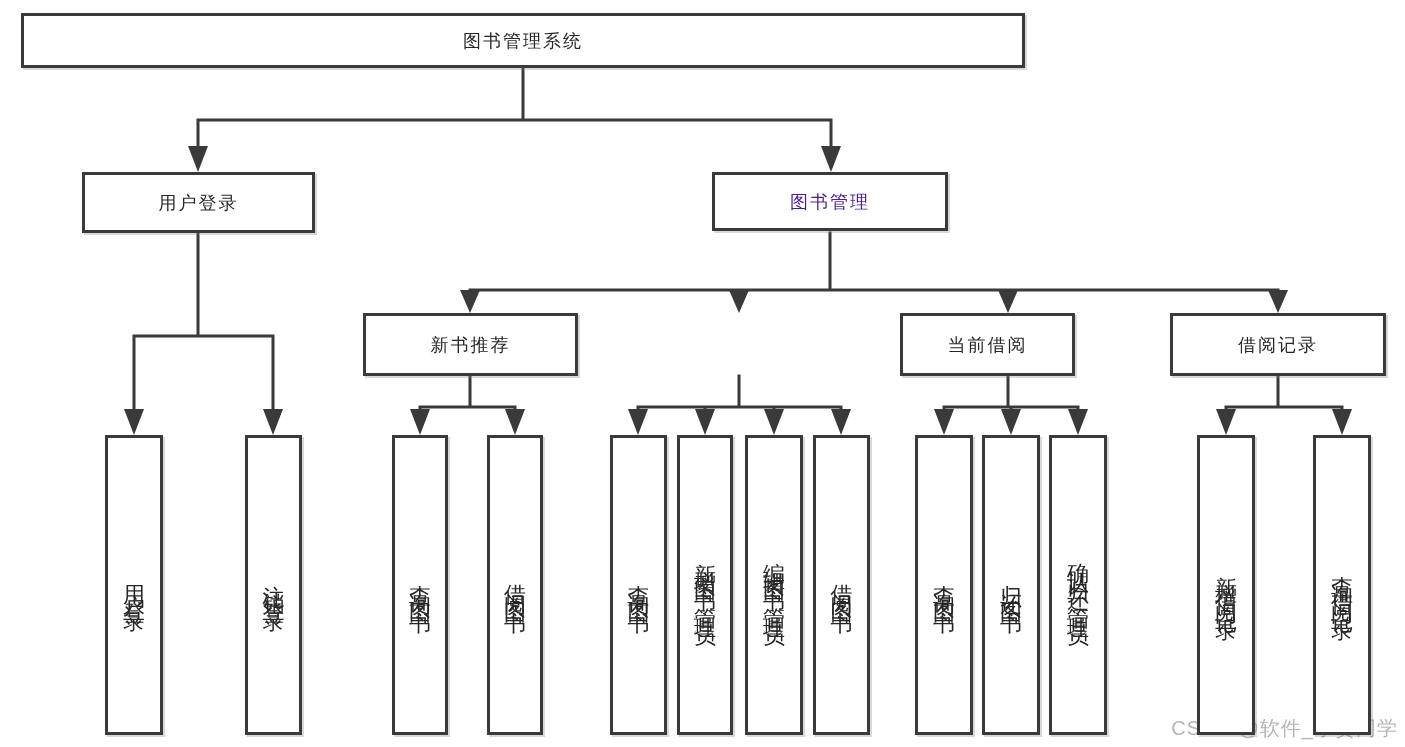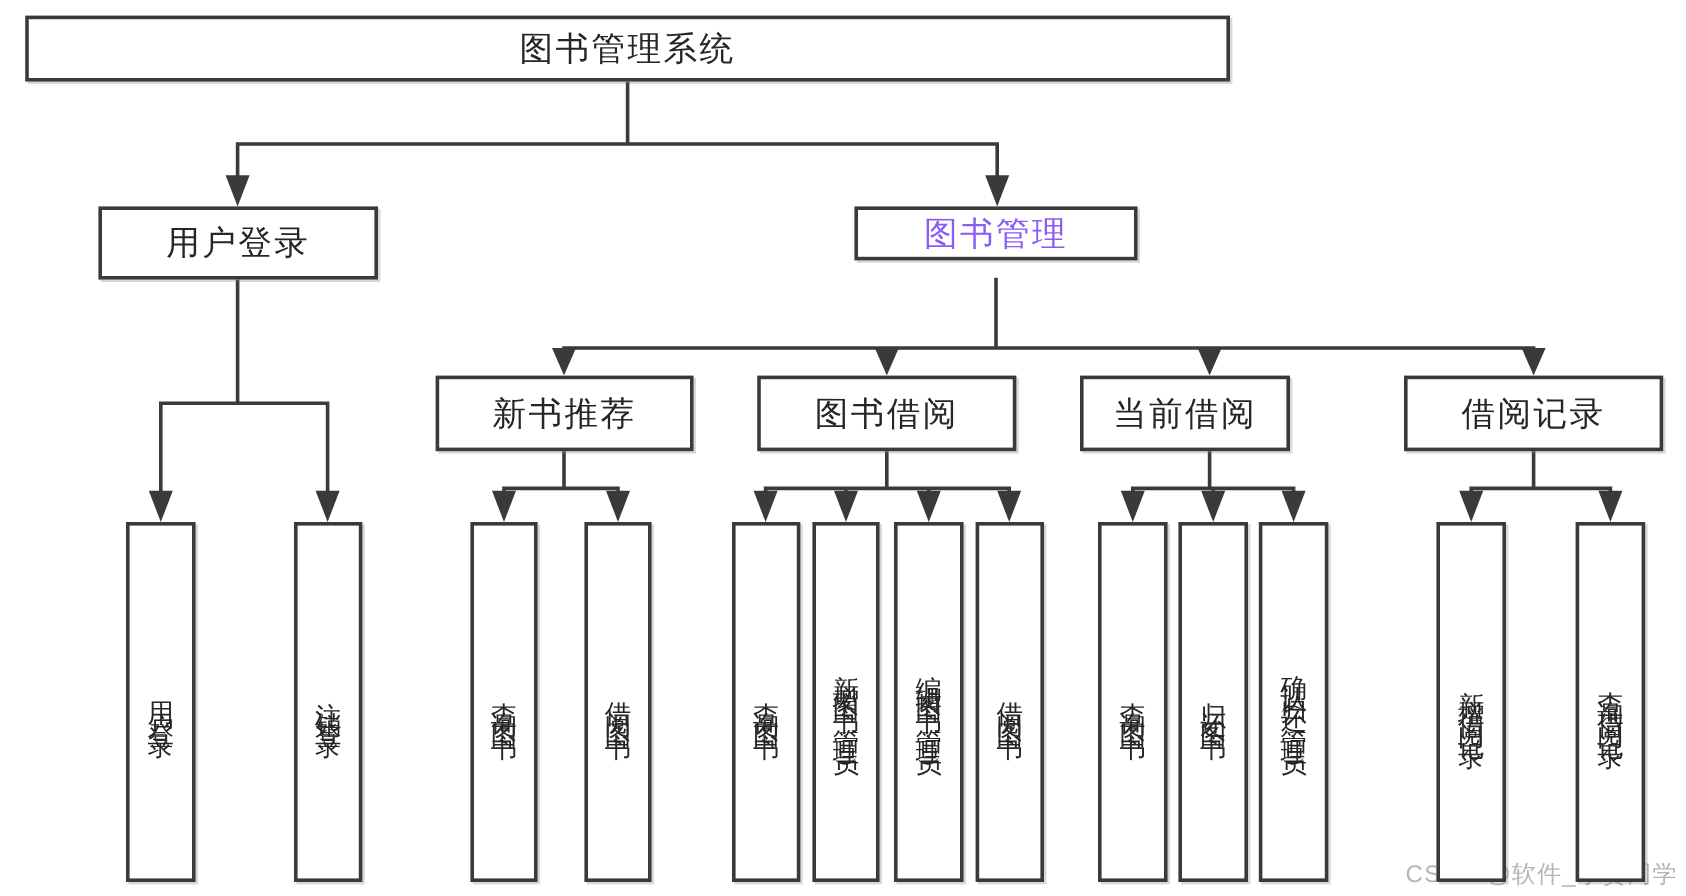--- a/index.html
+++ b/index.html
@@ -26,21 +26,21 @@
     background: #ffffff;
     border: 3px solid #3a3a3a;
     color: #262626;
     display: flex;
     align-items: center;
     justify-content: center;
     box-shadow: 2px 2px 0 rgba(125,125,125,0.30);
     white-space: nowrap;
   }
   .node.horizontal {
-    font-size: 28px;
+    font-size: 18px;
     letter-spacing: 2px;
   }
   .node.vertical {
     writing-mode: vertical-rl;
     text-orientation: mixed;
     font-size: 22px;
     letter-spacing: 9px;
     line-height: 1;
   }
   #watermark {
@@ -94,23 +94,22 @@
       </g>
       <g>
         <path d="M 1278 376 L 1278 407 M 1226 407 L 1342 407 M 1226 407 L 1226 413 M 1342 407 L 1342 413" fill="none" stroke="#3a3a3a" stroke-width="3" stroke-linecap="square"></path>
         <polygon points="1216,409 1236,409 1226,435" fill="#3a3a3a"></polygon>
         <polygon points="1332,409 1352,409 1342,435" fill="#3a3a3a"></polygon>
       </g>
     </svg>
   <div id="watermark" style="color: rgb(181, 181, 181);">CSDN @软件_小贺同学</div>
 <div class="node horizontal" style="left: 21px; top: 13px; width: 1004px; height: 55px; border-color: rgb(58, 58, 58); background: rgb(255, 255, 255); color: rgb(38, 38, 38);">图书管理系统</div>
     <div class="node horizontal" style="left: 82px; top: 172px; width: 233px; height: 61px; border-color: rgb(58, 58, 58); background: rgb(255, 255, 255); color: rgb(38, 38, 38);">用户登录</div>
-    <div class="node horizontal" style="left: 712px; top: 172px; width: 236px; height: 45px; border-color: rgb(58, 58, 58); background: rgb(255, 255, 255); color: #8b5cf6;">图书管理</div>
+    <div class="node horizontal" style="left: 712px; top: 172px; width: 236px; height: 59px; border-color: rgb(58, 58, 58); background: rgb(255, 255, 255); color: #4c1d95;">图书管理</div>
     <div class="node horizontal" style="left: 363px; top: 313px; width: 215px; height: 63px; border-color: rgb(58, 58, 58); background: rgb(255, 255, 255); color: rgb(38, 38, 38);">新书推荐</div>
-    <div class="node horizontal" style="left: 631px; top: 313px; width: 216px; height: 63px; border-color: rgb(58, 58, 58); background: rgb(255, 255, 255); color: rgb(38, 38, 38);">图书借阅</div>
     <div class="node horizontal" style="left: 900px; top: 313px; width: 175px; height: 63px; border-color: rgb(58, 58, 58); background: rgb(255, 255, 255); color: rgb(38, 38, 38);">当前借阅</div>
     <div class="node horizontal" style="left: 1170px; top: 313px; width: 216px; height: 63px; border-color: rgb(58, 58, 58); background: rgb(255, 255, 255); color: rgb(38, 38, 38);">借阅记录</div>
     <div class="node vertical" style="left: 105px; top: 435px; width: 58px; height: 300px; border-color: rgb(58, 58, 58); background: rgb(255, 255, 255); color: rgb(38, 38, 38);">用户登录</div>
     <div class="node vertical" style="left: 245px; top: 435px; width: 57px; height: 300px; border-color: rgb(58, 58, 58); background: rgb(255, 255, 255); color: rgb(38, 38, 38);">注销登录</div>
     <div class="node vertical" style="left: 392px; top: 435px; width: 56px; height: 300px; border-color: rgb(58, 58, 58); background: rgb(255, 255, 255); color: rgb(38, 38, 38);">查询图书</div>
     <div class="node vertical" style="left: 487px; top: 435px; width: 56px; height: 300px; border-color: rgb(58, 58, 58); background: rgb(255, 255, 255); color: rgb(38, 38, 38);">借阅图书</div>
     <div class="node vertical" style="left: 610px; top: 435px; width: 57px; height: 300px; border-color: rgb(58, 58, 58); background: rgb(255, 255, 255); color: rgb(38, 38, 38);">查询图书</div>
     <div class="node vertical" style="left: 677px; top: 435px; width: 56px; height: 300px; border-color: rgb(58, 58, 58); background: rgb(255, 255, 255); color: rgb(38, 38, 38);">新增图书（管理员）</div>
     <div class="node vertical" style="left: 745px; top: 435px; width: 58px; height: 300px; border-color: rgb(58, 58, 58); background: rgb(255, 255, 255); color: rgb(38, 38, 38);">编辑图书（管理员）</div>
     <div class="node vertical" style="left: 813px; top: 435px; width: 57px; height: 300px; border-color: rgb(58, 58, 58); background: rgb(255, 255, 255); color: rgb(38, 38, 38);">借阅图书</div>

